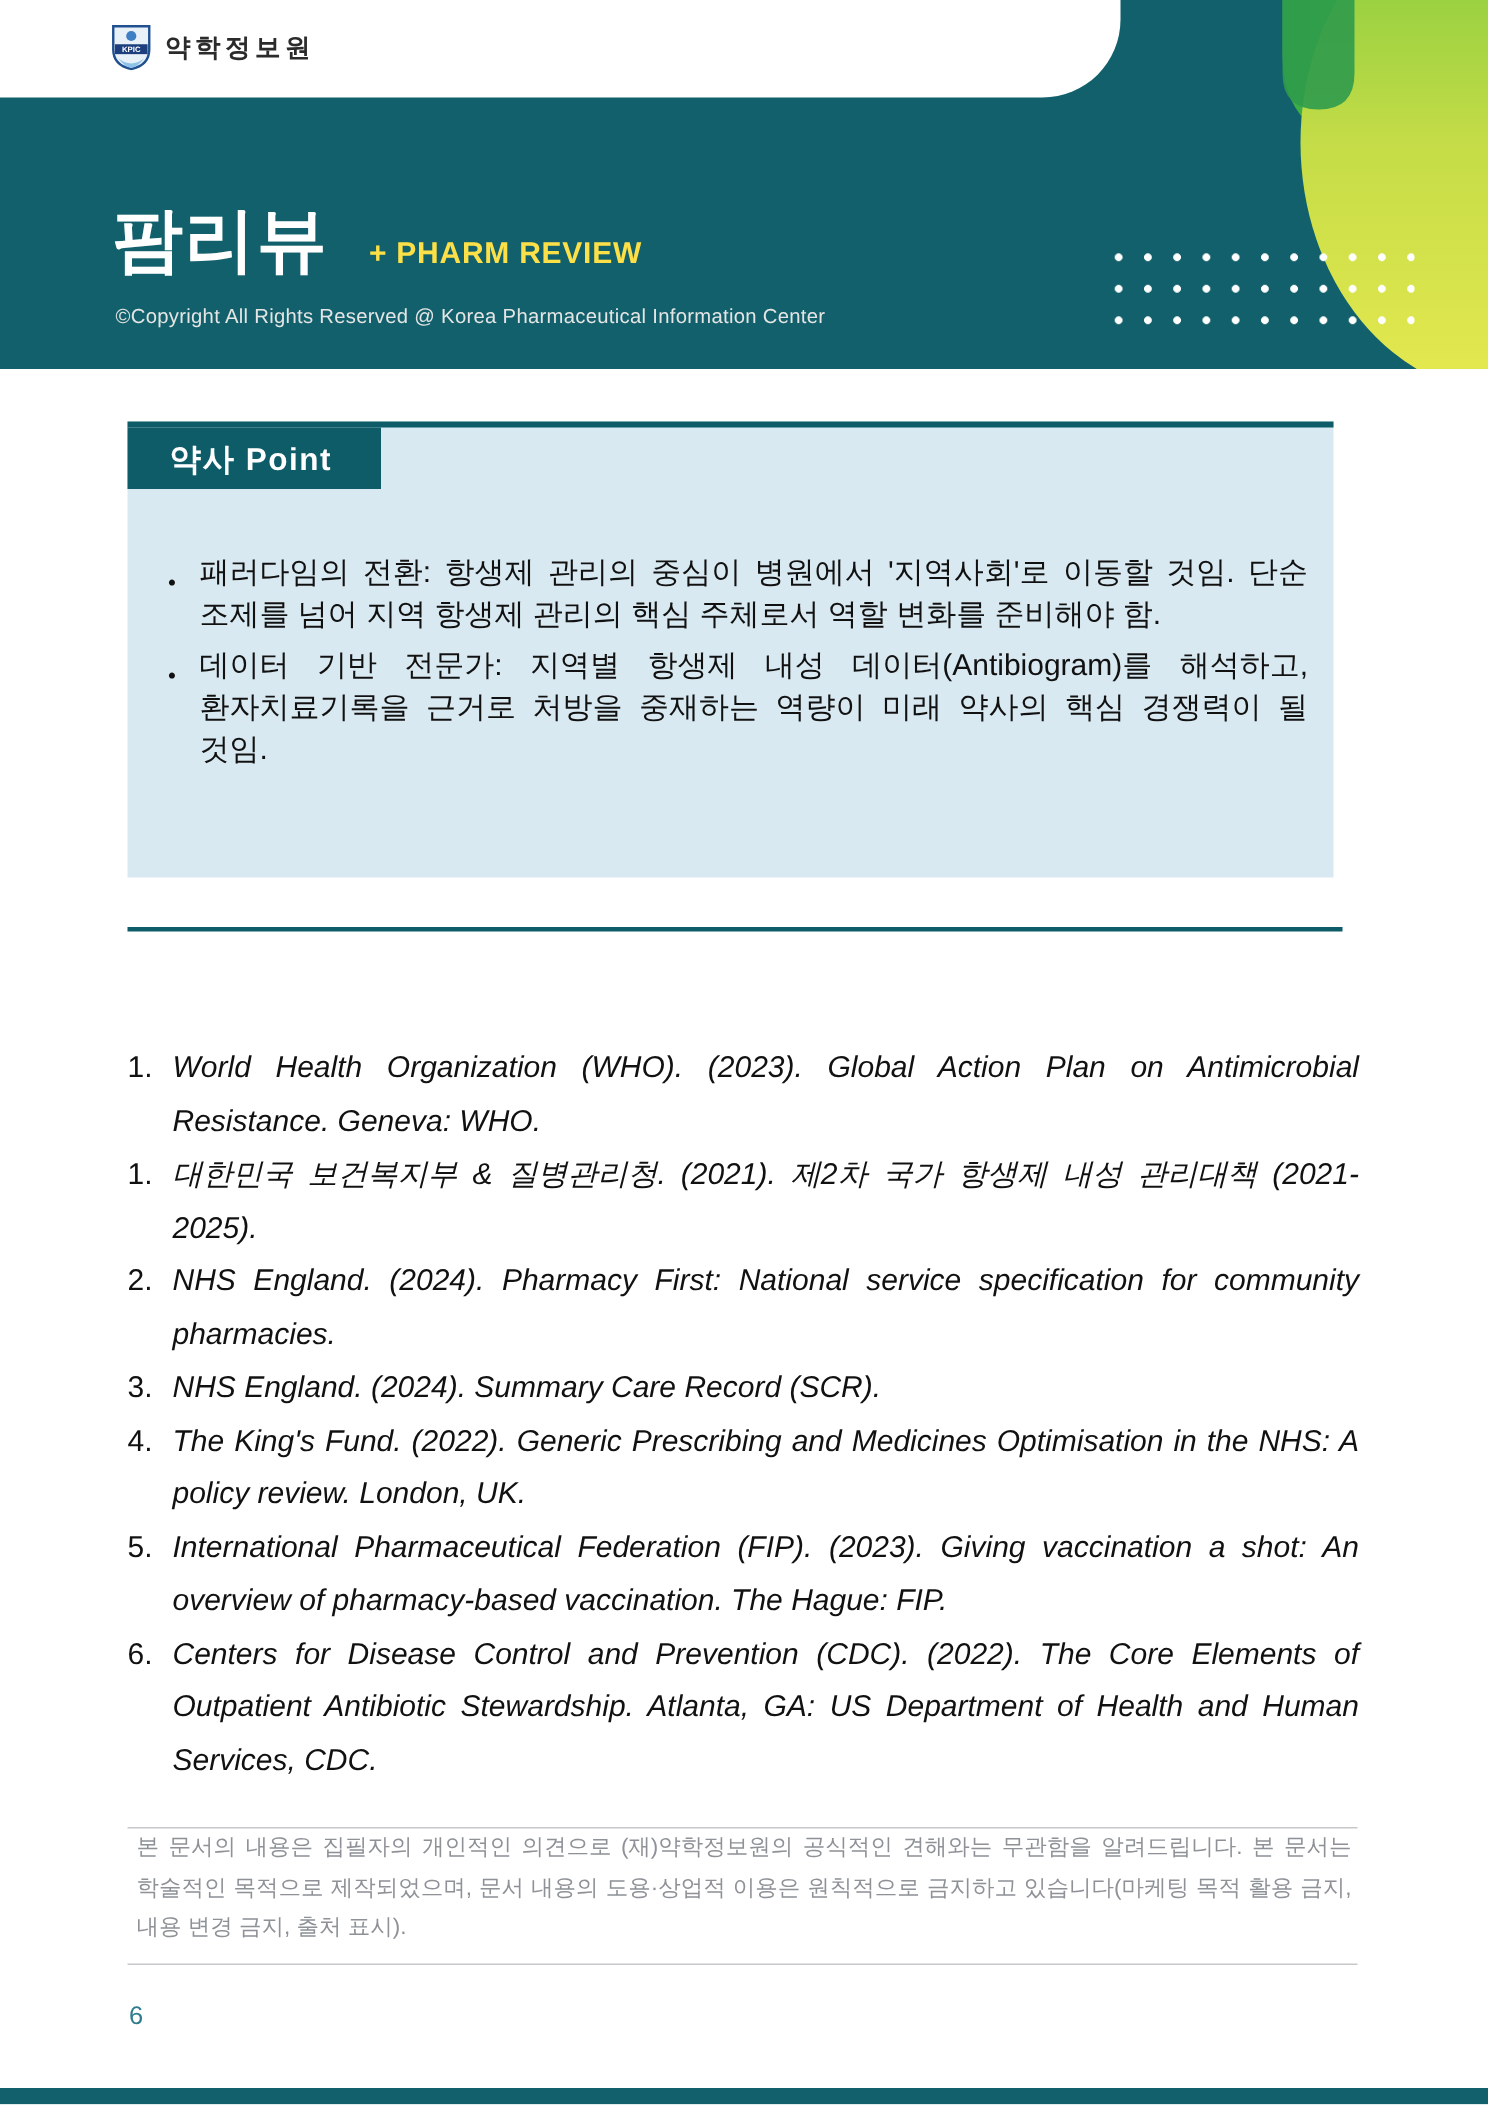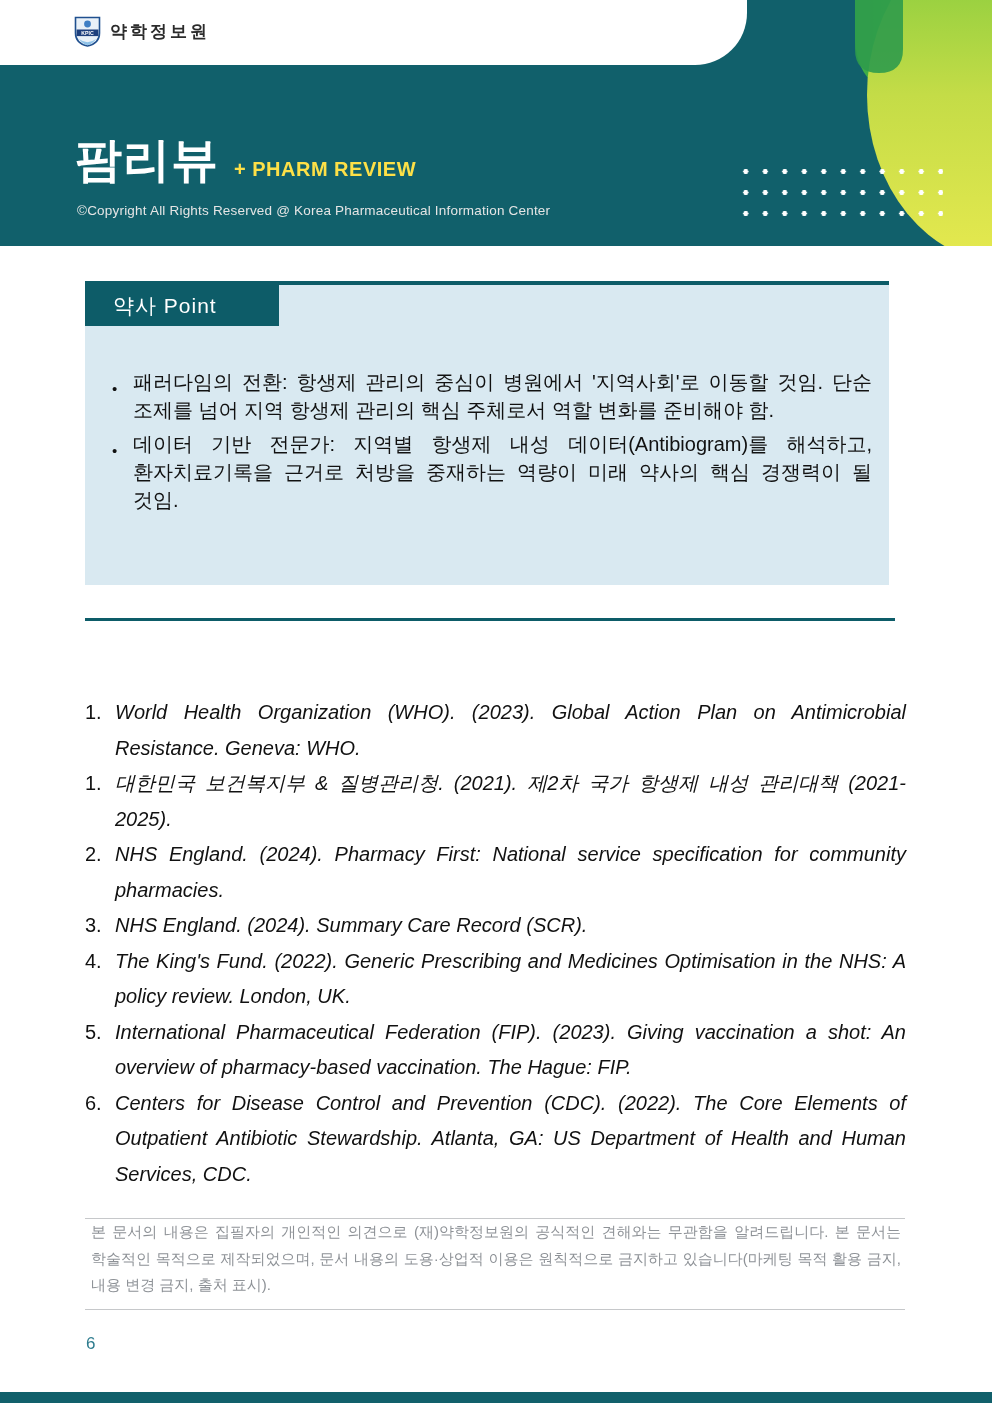--- a/index.html
+++ b/index.html
@@ -9,30 +9,30 @@
   
   .band{position:absolute;top:0;left:0;width:992px;height:246px;background:#11606b;}
   .deco-svg{position:absolute;top:0;right:0;display:block;}
   .dots{position:absolute;left:736px;top:161px;width:207px;height:63px;
         background-image:radial-gradient(circle,#ffffff 2.4px,rgba(255,255,255,0) 2.7px);
         background-size:19.5px 21px;background-position:0 0;}
   .topbar{position:absolute;top:0;left:0;width:747px;height:65px;background:#ffffff;
           border-bottom-right-radius:52px;}
   .logo{position:absolute;left:74px;top:16px;display:flex;align-items:center;gap:9px;}
   .logo-text{font-size:17px;font-weight:600;color:#2b2b2b;letter-spacing:3px;}
-  .band-title{position:absolute;left:75px;top:134px;display:flex;align-items:flex-end;}
+  .band-title{position:absolute;left:75px;top:134px;display:flex;align-items:flex-end;gap:12px;}
   .t1{font-size:47px;font-weight:800;color:#ffffff;line-height:1.1;letter-spacing:1px;}
   .t2{font-size:20px;font-weight:600;color:#fde047;margin-left:15px;padding-bottom:5px;letter-spacing:0.5px;}
   .band-copy{position:absolute;left:77px;top:203px;font-size:13.5px;color:#e5e5e5;letter-spacing:0.2px;}
 
   
   .point-box{position:absolute;left:85px;top:281px;width:804px;height:304px;
              background:#d9e9f1;border-top:4px solid #0d5c68;box-sizing:border-box;}
-  .point-label{position:absolute;left:0;top:0;width:194px;height:41px;background:#0d5c68;
-               color:#ffffff;font-size:21px;font-weight:400;display:flex;align-items:center;
+  .point-label{position:absolute;left:0;top:0;width:169px;height:41px;background:#0d5c68;
+               color:#ffffff;font-size:21px;font-weight:700;display:flex;align-items:center;
                padding-left:28px;box-sizing:border-box;letter-spacing:1px;}
   .point-bullets{position:absolute;left:27px;right:17px;top:83px;}
   .bullet{display:flex;margin-bottom:6px;}
   .bullet .dot{flex:none;width:21px;font-size:15px;line-height:41px;color:#111111;}
   .bullet .btxt{flex:1;font-size:20px;line-height:28px;color:#111111;
                 text-align:justify;word-break:keep-all;}
 
   
   .refs-rule{position:absolute;left:85px;top:618px;width:810px;height:3px;background:#0d5c68;}
   .refs-label{position:absolute;left:85px;top:621px;width:173px;height:39px;background:#0d5c68;

